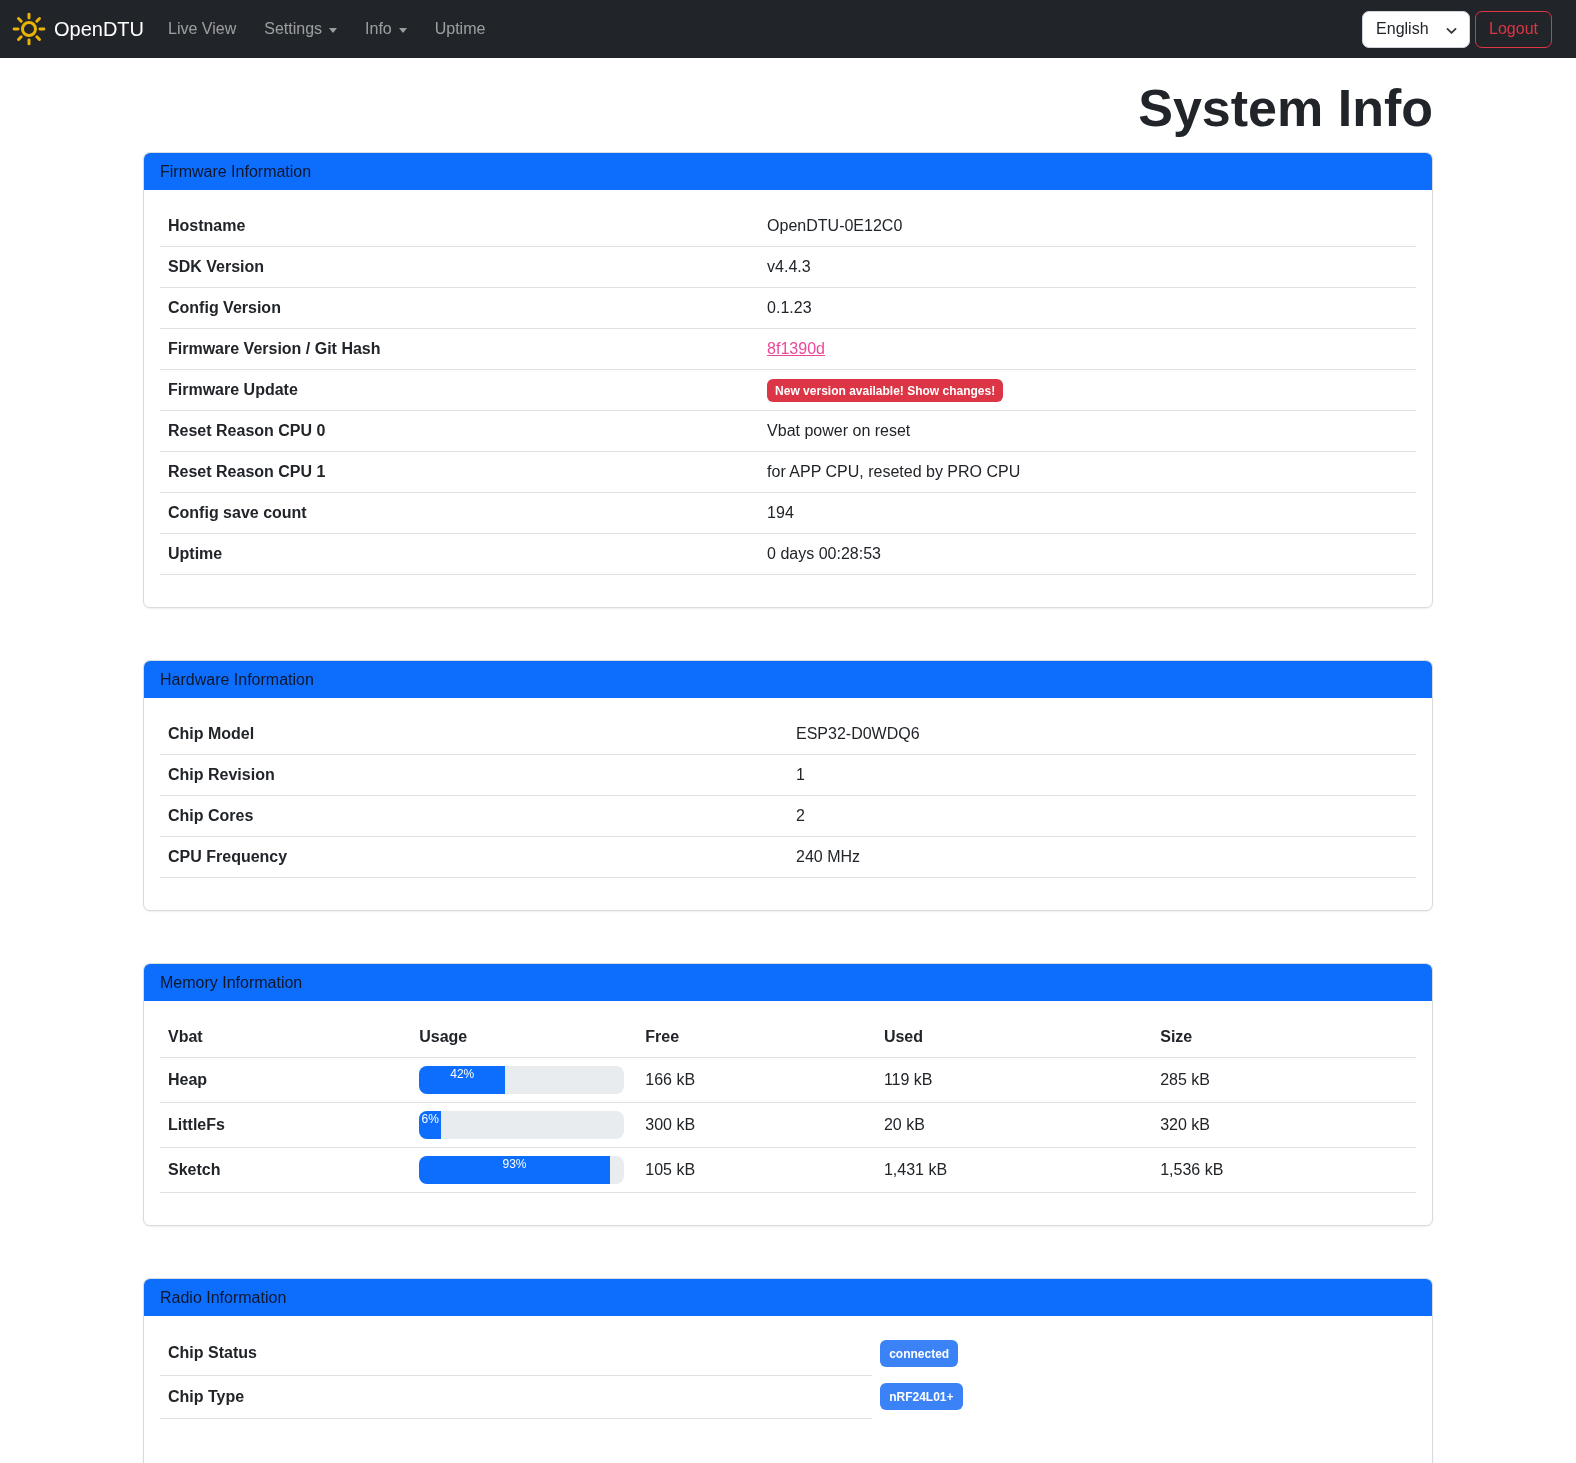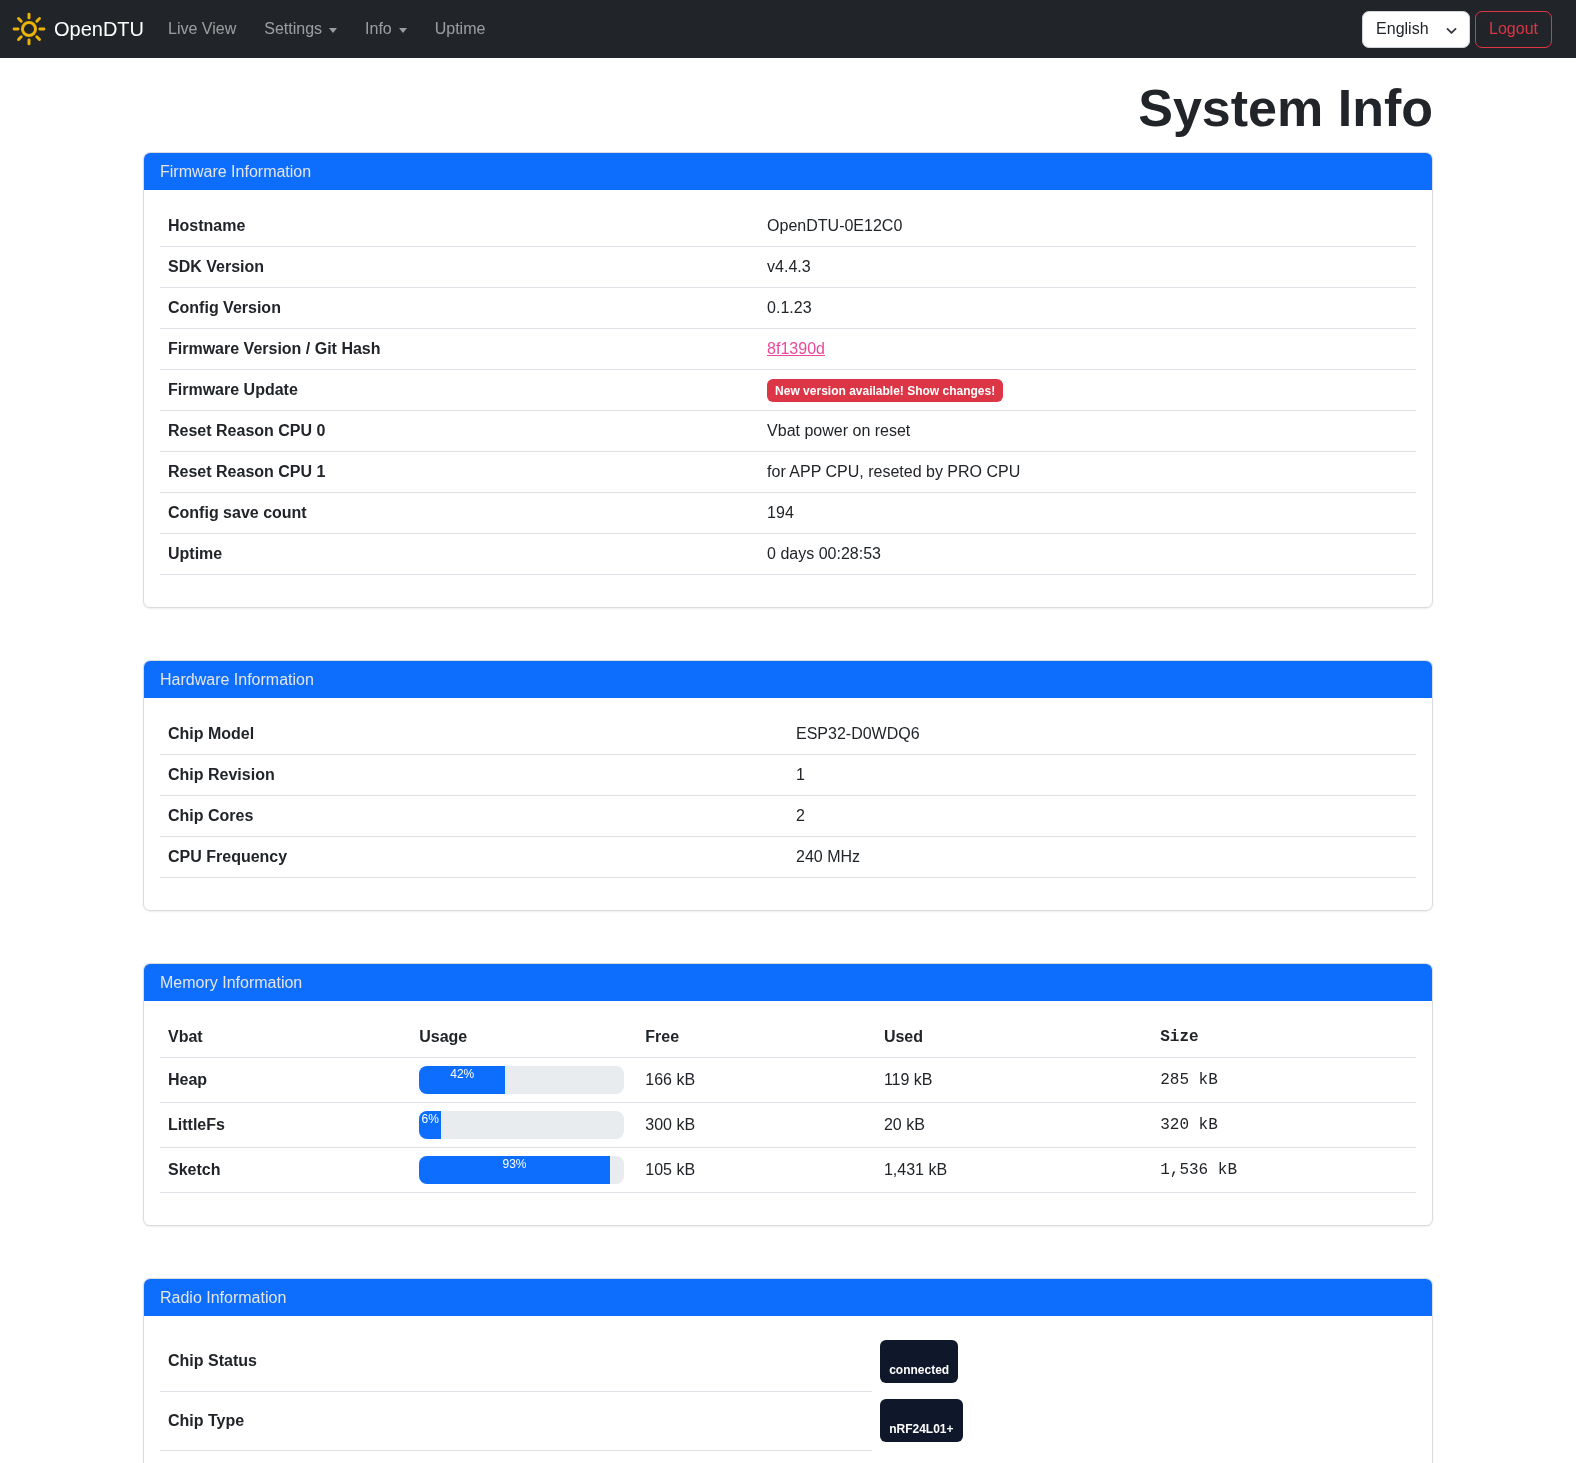--- a/index.html
+++ b/index.html
@@ -97,21 +97,21 @@
   }
   .card {
     border: 1px solid #d9dcdf;
     border-radius: 7px;
     background: #fff;
     box-shadow: 0 1px 2px rgba(0,0,0,0.07);
   }
   .card + .card { margin-top: 52px; }
   .card-header {
     background: #0d6efd;
-    color: #e5e5e5;
+    color: #0f172a;
     padding: 8px 16px;
     font-size: 16px;
     border-radius: 6px 6px 0 0;
     line-height: 21px;
   }
   .card-body { padding: 16px; }
   table.info-table {
     width: 100%;
     border-collapse: collapse;
     margin-bottom: 16px;
@@ -128,36 +128,36 @@
   .fw-table th { width: 47.7%; }
   .hw-table th { width: 50%; }
   .radio-table th { width: 56.7%; }
   .radio-table td { border-bottom: none; padding: 8px; }
   .radio-body { padding-bottom: 60px; }
 
   .mem-table .c1 { width: 20%; }
   .mem-table .c2 { width: 18%; }
   .mem-table .c3 { width: 19%; }
   .mem-table .c4 { width: 22%; }
-  .mem-table .c5 { width: 21%; font-family: Liberation Mono, monospace; }
+  .mem-table .c5 { width: 21%; }
 
   a.value-link { color: #ec4899; text-decoration: underline; cursor: pointer; }
 
   .badge {
     display: inline-block;
     color: #fff;
     font-weight: 700;
     font-size: 12px;
     line-height: 12px;
     padding: 6px 8px 5px 8px;
     border-radius: 6px;
     white-space: nowrap;
   }
   .badge-danger { background: #dc3545; cursor: pointer; }
-  .badge-success { background: #0f172a; padding: 24px 9px 7px 9px; border-radius: 6px; }
+  .badge-success { background: #3b82f6; padding: 8px 9px 7px 9px; border-radius: 6px; }
 
   .progress {
     width: 205px;
     height: 28px;
     background: #e9ecef;
     border-radius: 8px;
     overflow: hidden;
   }
   .progress-bar {
     height: 100%;

